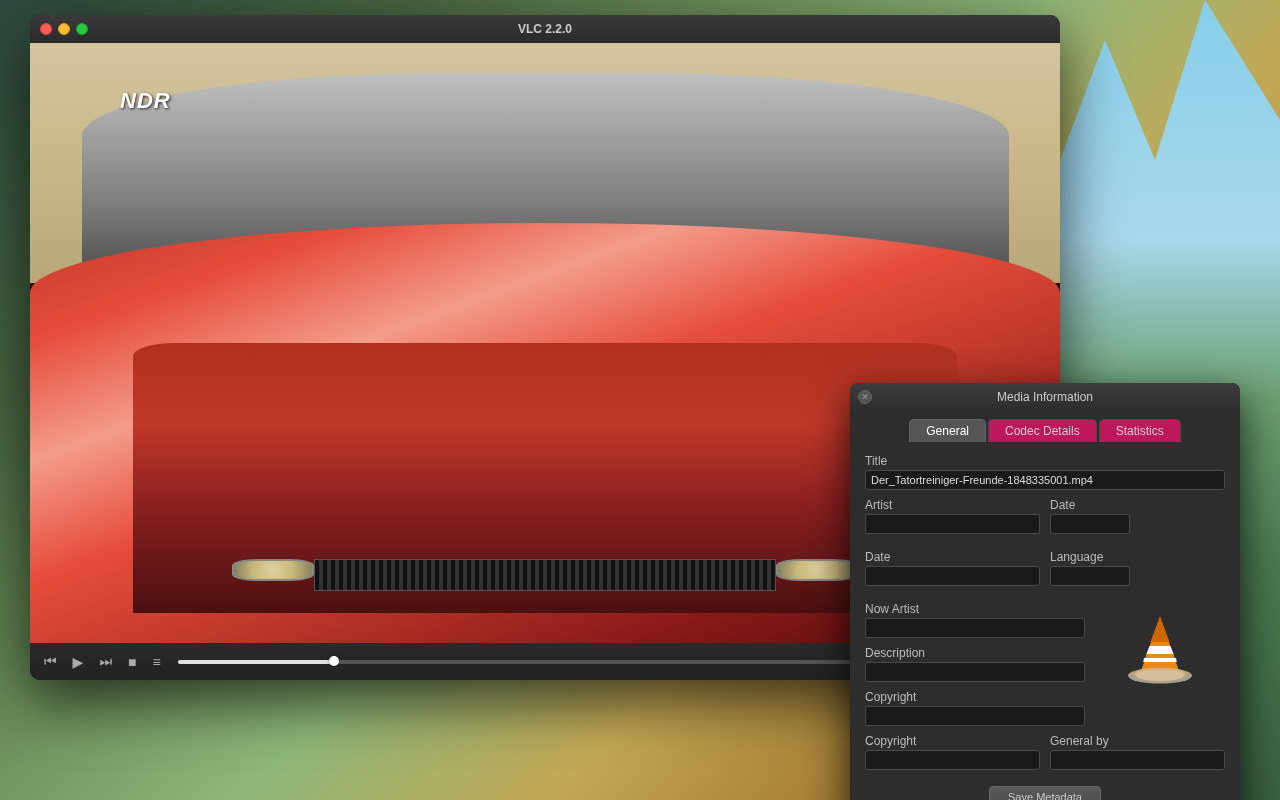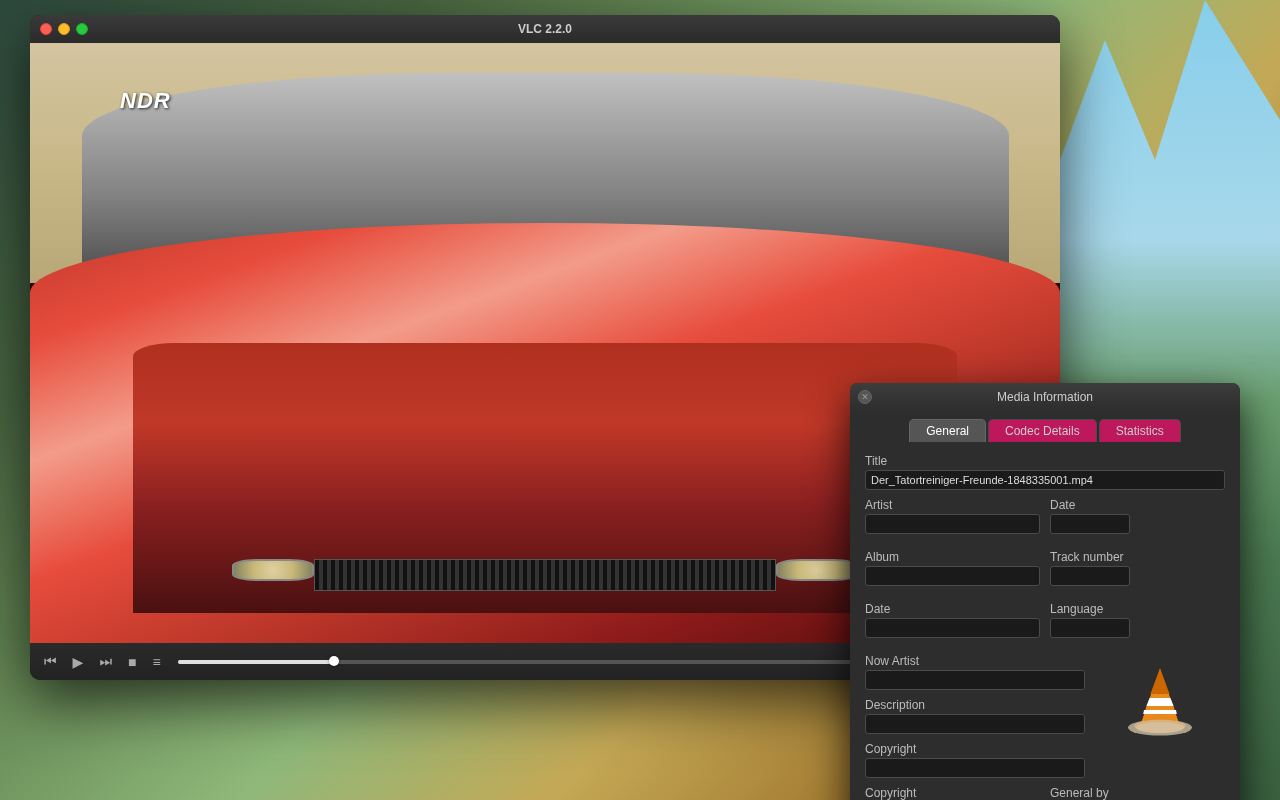--- a/index.html
+++ b/index.html
@@ -460,30 +460,20 @@
       <div class="form-group">
         <label class="form-label">Artist</label>
         <input class="form-input" type="text" style="">
       </div>
       <div class="form-group">
         <label class="form-label">Date</label>
         <input class="form-input" type="text" style="width: 80px;">
       </div>
     </div>
 
-    <div class="form-row-double">
-      <div class="form-group">
-        <label class="form-label">Album</label>
-        <input class="form-input" type="text" style="">
-      </div>
-      <div class="form-group">
-        <label class="form-label">Track number</label>
-        <input class="form-input" type="text" style="width: 80px;">
-      </div>
-    </div>
 
     <div class="form-row-double">
       <div class="form-group">
         <label class="form-label">Date</label>
         <input class="form-input" type="text" style="">
       </div>
       <div class="form-group">
         <label class="form-label">Language</label>
         <input class="form-input" type="text" style="width: 80px;">
       </div>

